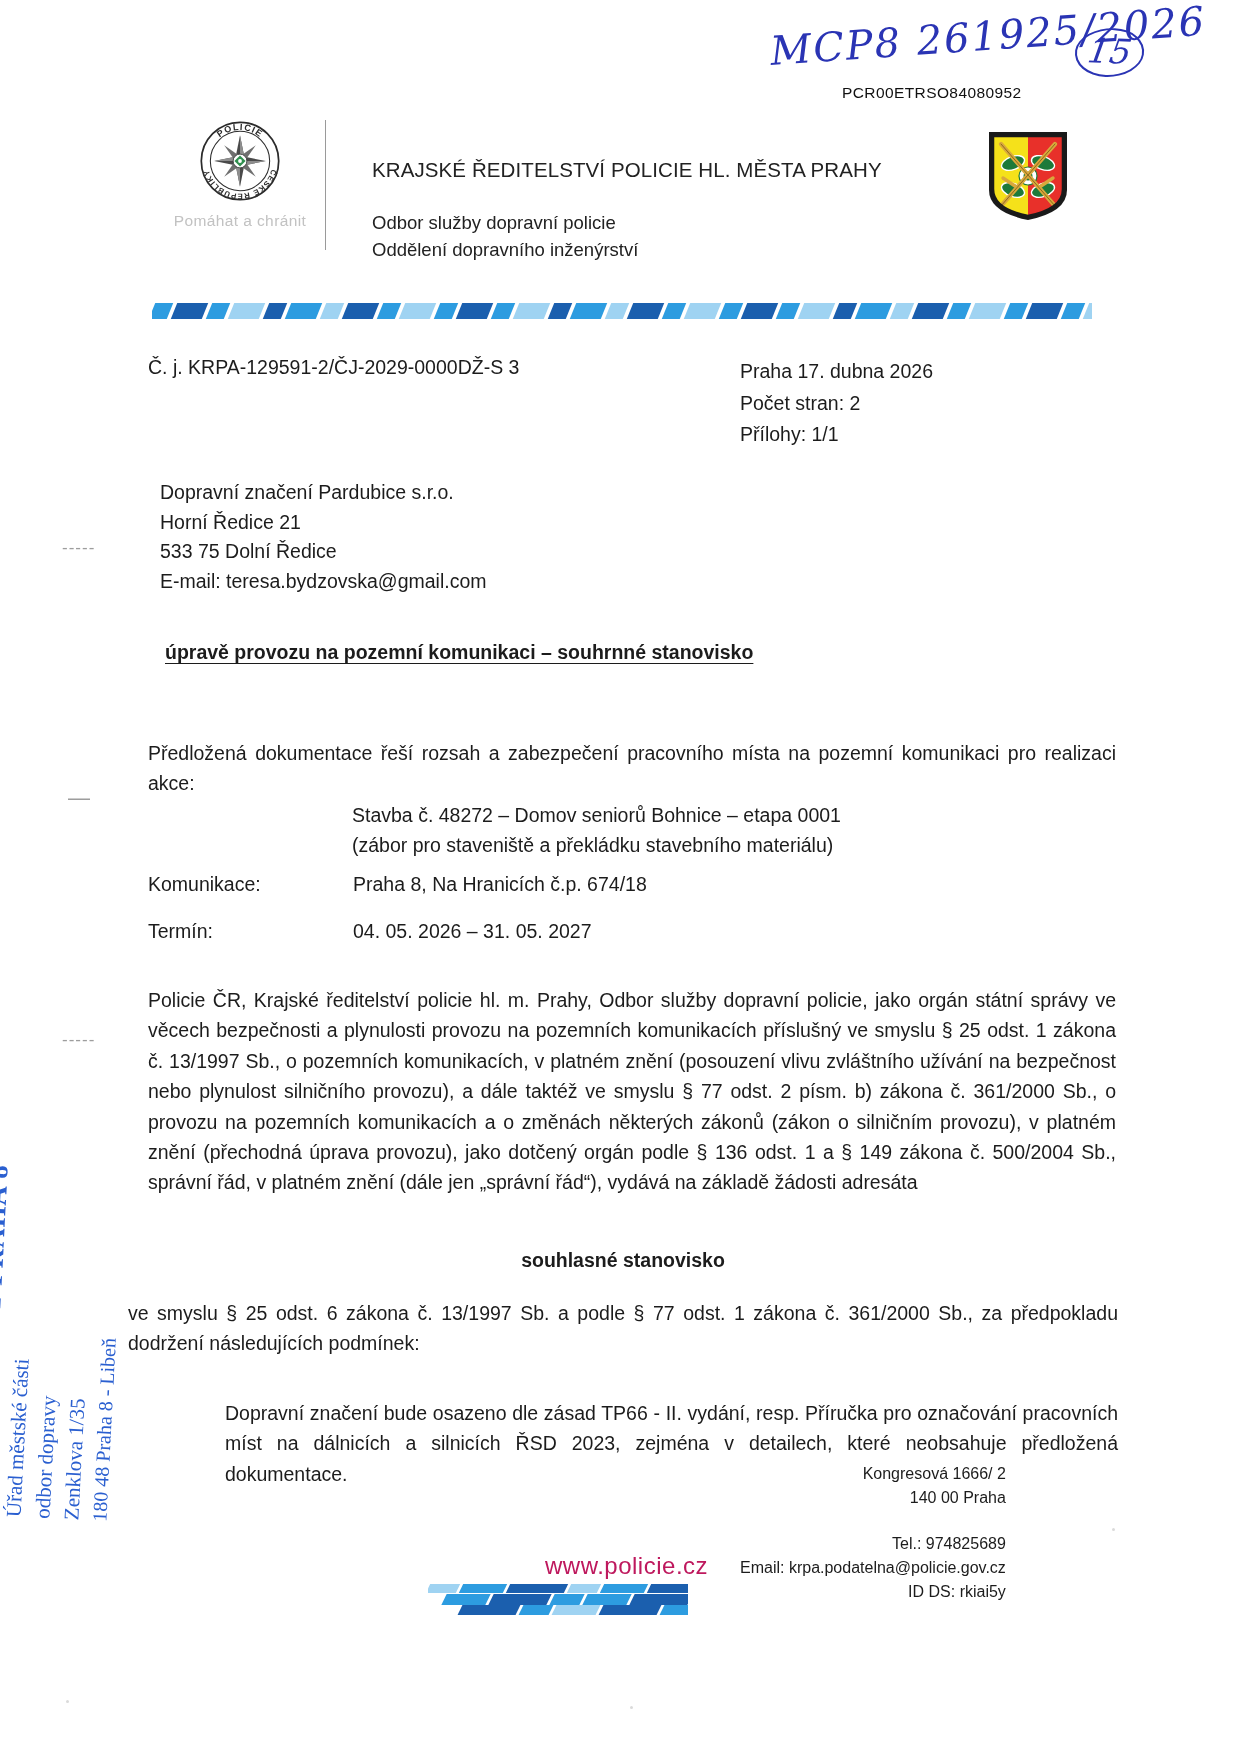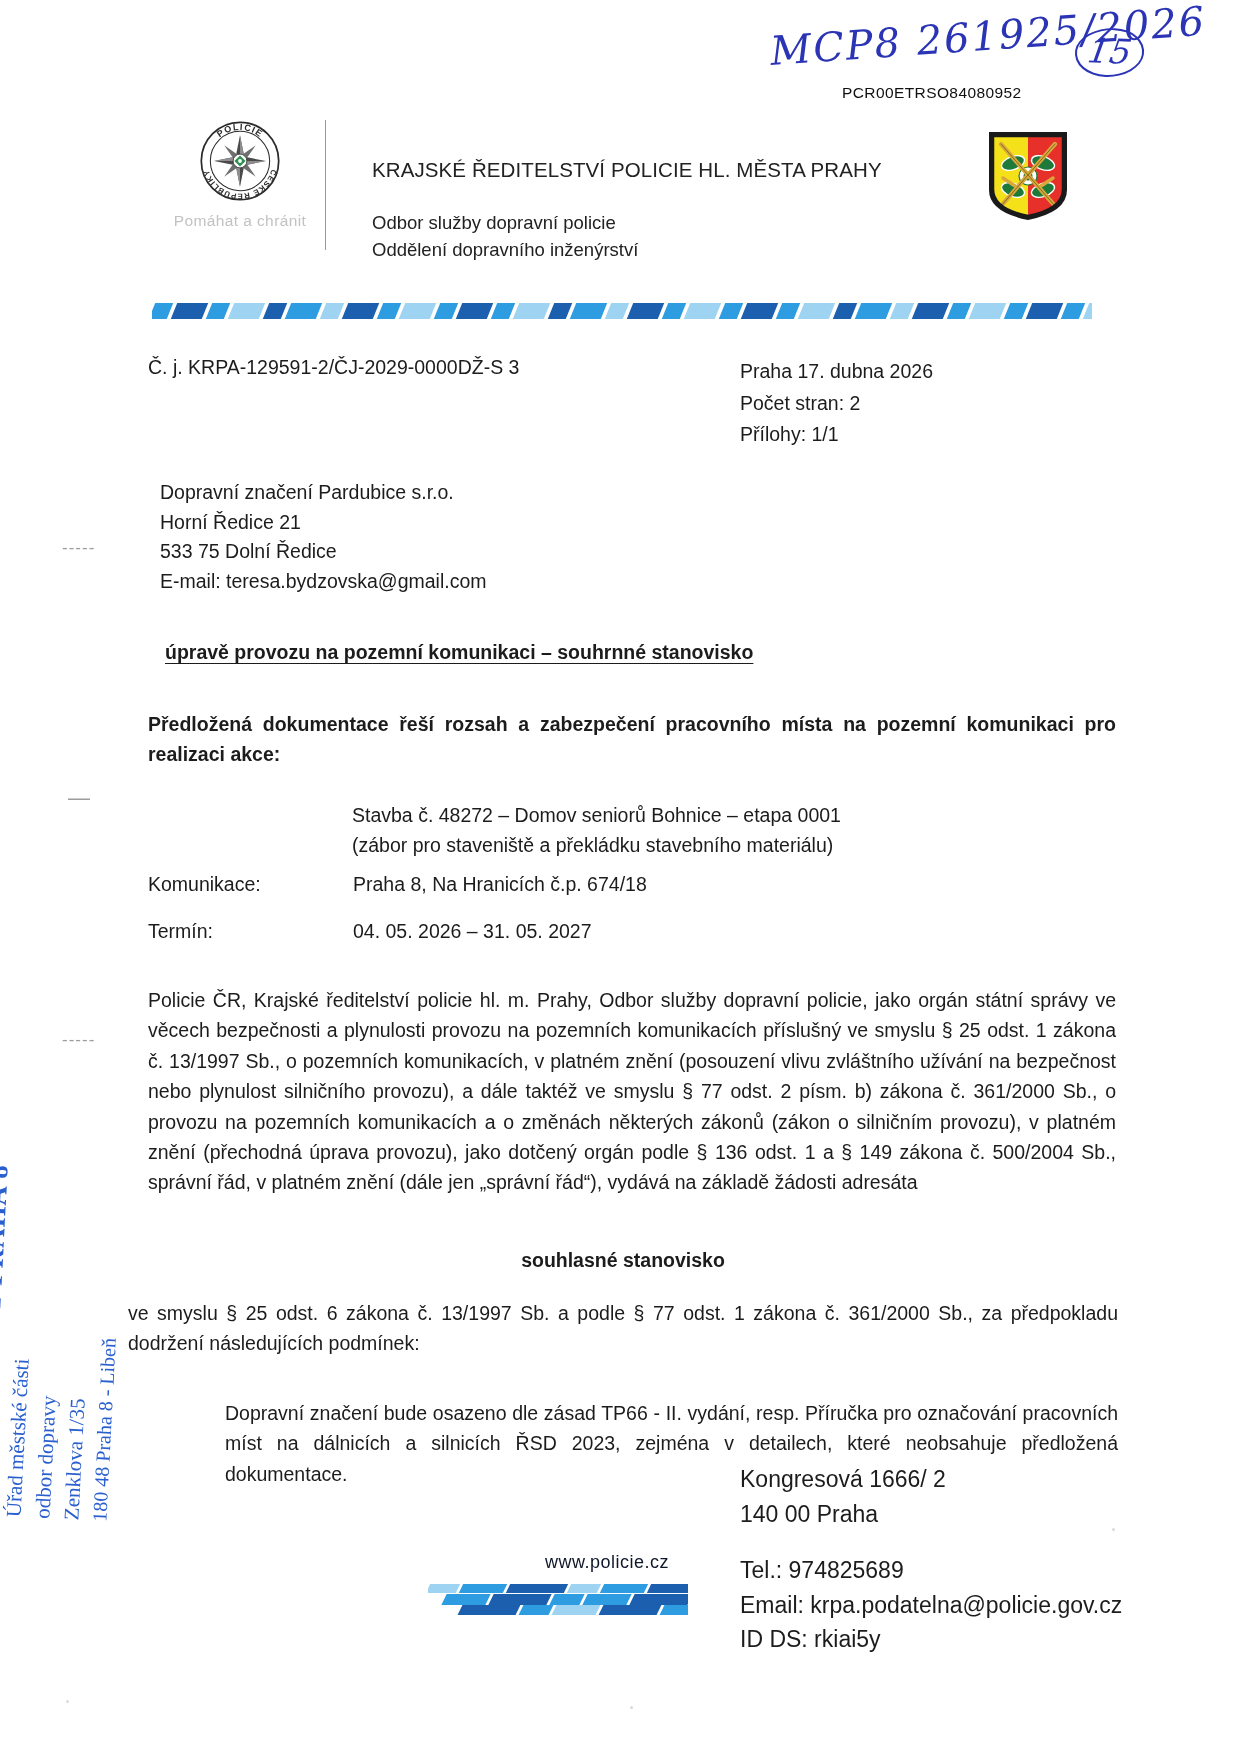--- a/index.html
+++ b/index.html
@@ -182,21 +182,21 @@
     text-underline-offset: 4px;
   }
 
   
   .para {
     position: absolute;
     font-size: 19.5px;
     line-height: 1.56;
     text-align: justify;
   }
-  #para-intro { left: 148px; top: 709px; width: 968px; font-weight: bold; }
+  #para-intro { left: 148px; top: 738px; width: 968px; }
   .indent-block {
     position: absolute;
     left: 352px;
     top: 800px;
     font-size: 19.5px;
     line-height: 1.56;
   }
 
   .field-row {
     position: absolute;
@@ -221,32 +221,33 @@
   }
 
   #para-conditions { left: 128px; top: 1298px; width: 990px; }
   #para-cond-1 { left: 225px; top: 1378px; width: 893px; margin-top: 20px; }
 
   
   .footer-contact {
     position: absolute;
     left: 740px;
     top: 1462px;
-    font-size: 23px;
+    font-size: 16px;
     line-height: 1.5;
+    text-align: right;
   }
   .footer-contact .gap { height: 22px; }
 
   
   .web-watermark {
     position: absolute;
     left: 545px;
     top: 1552px;
-    font-size: 18px;
-    color: #0f172a;
+    font-size: 24px;
+    color: #be185d;
     letter-spacing: 0.5px;
   }
 
   
   .bottom-stripe {
     position: absolute;
     left: 428px;
     top: 1582px;
     width: 260px;
     height: 36px;

